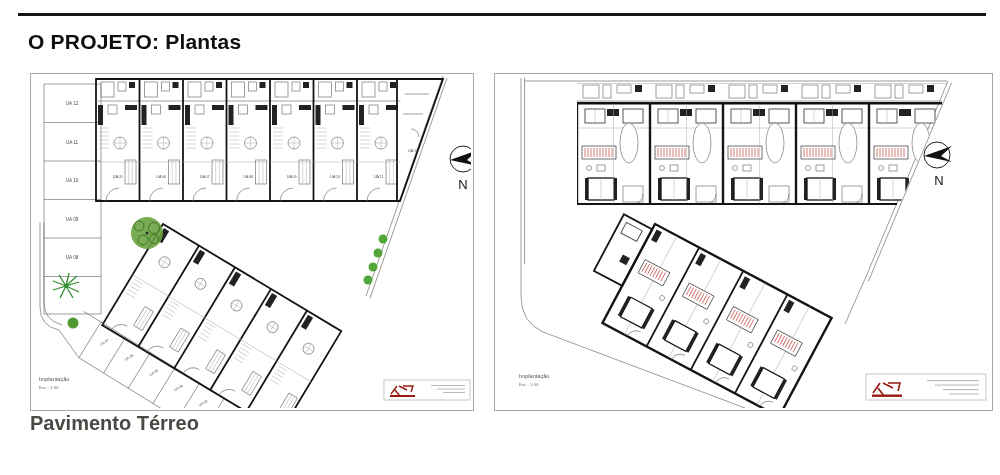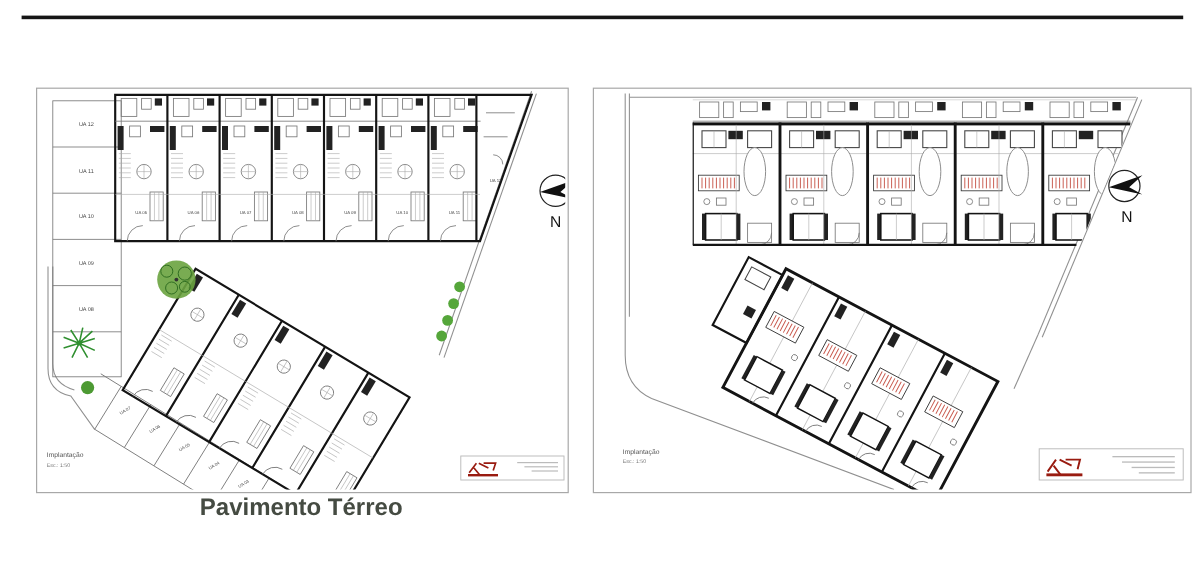--- a/index.html
+++ b/index.html
@@ -5,21 +5,21 @@
   html,body{margin:0;padding:0;background:#fff;}
   .page{position:relative;width:1000px;height:475px;background:#fff;overflow:hidden;
         font-family:"Liberation Sans", sans-serif;}
   .top-rule{position:absolute;left:18px;top:13px;width:968px;height:3px;background:#151515;}
   .page-title{position:absolute;left:28px;top:30px;font-size:21px;font-weight:bold;color:#0e0e0e;
         letter-spacing:.2px;}
   .panel{position:absolute;top:73px;background:#fff;border:1px solid #a8a8a8;}
   .panel.left{left:30px;width:442px;height:336px;}
   .panel.right{left:494px;width:497px;height:336px;}
   .panel svg{display:block;}
-  .caption{position:absolute;text-align:center;font-weight:bold;font-size:20px;color:#454b42;}
+  .caption{position:absolute;text-align:left;font-weight:bold;font-size:20px;color:#454b42;}
   .caption.left{left:30px;top:412px;width:442px;}
   .caption.right{left:494px;top:408px;width:497px;}
   
   .ln{stroke:#777;fill:none;stroke-width:.7;}
   .lt{stroke:#aaa;fill:none;stroke-width:.5;}
   .wall{stroke:#141414;fill:none;stroke-width:1.8;}
   .wall2{stroke:#141414;fill:none;stroke-width:2.4;}
   .bnd{stroke:#909090;fill:none;stroke-width:.9;}
   .red{stroke:#c8584c;stroke-width:.8;fill:none;}
   .tiny{font-size:3.6px;fill:#4a4a4a;}
@@ -27,20 +27,21 @@
   .note2{font-size:4.4px;fill:#777;}
   .nlab{font-size:13px;fill:#111;}
   text{font-family:"Liberation Sans", sans-serif;}
 </style>
 </head>
 <body>
 
 <div class="page">
 
   <div class="top-rule"></div>
+  <div class="page-title">O PROJETO: Plantas</div>
 
   <div class="panel left">
   <svg width="440" height="334" viewBox="0 0 440 334">
     <defs>
 
       <g id="bayG">
         <rect x="5" y="8" width="13" height="15" class="ln"></rect>
         <rect x="22" y="8" width="8" height="9" class="ln"></rect>
         <rect x="33" y="8" width="6" height="6" fill="#222" stroke="none"></rect>
         <line x1="0" y1="27" x2="43.5" y2="27" class="ln"></line>

